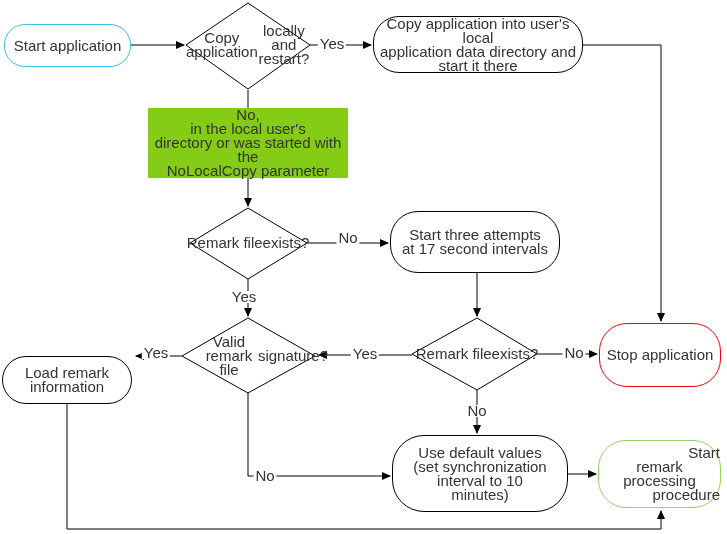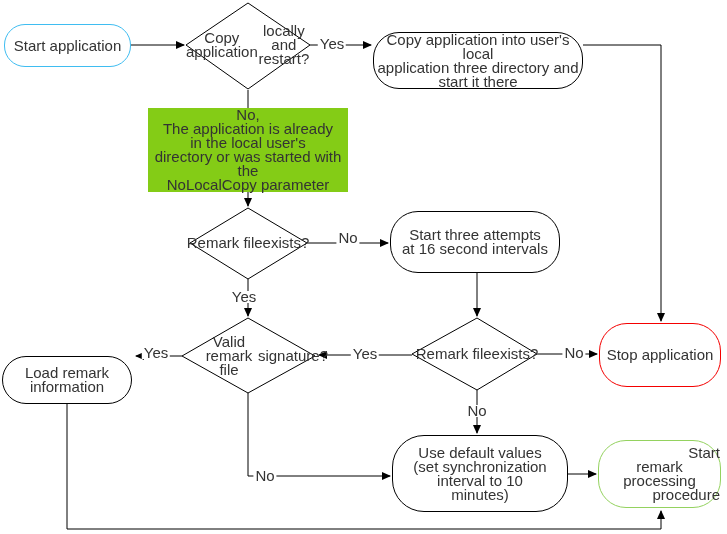--- a/index.html
+++ b/index.html
@@ -62,28 +62,28 @@
       <polygon points="248,208 307,243 248,279 190,243"></polygon>
       <polygon points="477,318 537,354 477,390 412,354"></polygon>
       <polygon points="248,318 315,356 248,393 182,356"></polygon>
     </g>
   </svg>
 
   <div class="node start" style="left:4px;top:24px;width:127px;height:43px;border-radius:21px;">
     <div>Start application</div>
   </div>
 
-  <div class="node" style="left:373px;top:16px;width:210px;height:57px;border-radius:26px;margin-top:16px;">
+  <div class="node" style="left:373px;top:16px;width:210px;height:57px;border-radius:26px;">
     <div>Copy application into user's local</div>
-    <div>application three directory and start it there</div>
+    <div>application data directory and start it there</div>
   </div>
 
   <div class="node" style="left:390px;top:211px;width:170px;height:62px;border-radius:28px;">
     <div>Start three attempts</div>
-    <div>at 16 second intervals</div>
+    <div>at 17 second intervals</div>
   </div>
 
   <div class="node stop" style="left:599px;top:323px;width:122px;height:64px;border-radius:28px;">
     <div>Stop application</div>
   </div>
 
   <div class="node" style="left:2px;top:332px;width:130px;height:48px;border-radius:24px;margin-top:24px;">
     <div>Load remark</div>
     <div>information</div>
   </div>
@@ -115,21 +115,20 @@
     <div>exists?</div>
   </div>
 
   <div class="dtext" style="left:200px;top:342px;width:128px;height:28px;justify-content:space-between;">
     <div>Valid remark file</div>
     <div>signature?</div>
   </div>
 
   <div class="note" style="left:148px;top:108px;width:200px;">
     <div>No,</div>
-    <div>The application is already</div>
     <div>in the local user's</div>
     <div>directory or was started with the</div>
     <div>NoLocalCopy parameter</div>
   </div>
 
   <div class="elabel" style="left:332px;top:44px;">Yes</div>
   <div class="elabel" style="left:348px;top:238px;">No</div>
   <div class="elabel" style="left:244px;top:297px;">Yes</div>
   <div class="elabel" style="left:365px;top:354px;">Yes</div>
   <div class="elabel" style="left:574px;top:353px;">No</div>

